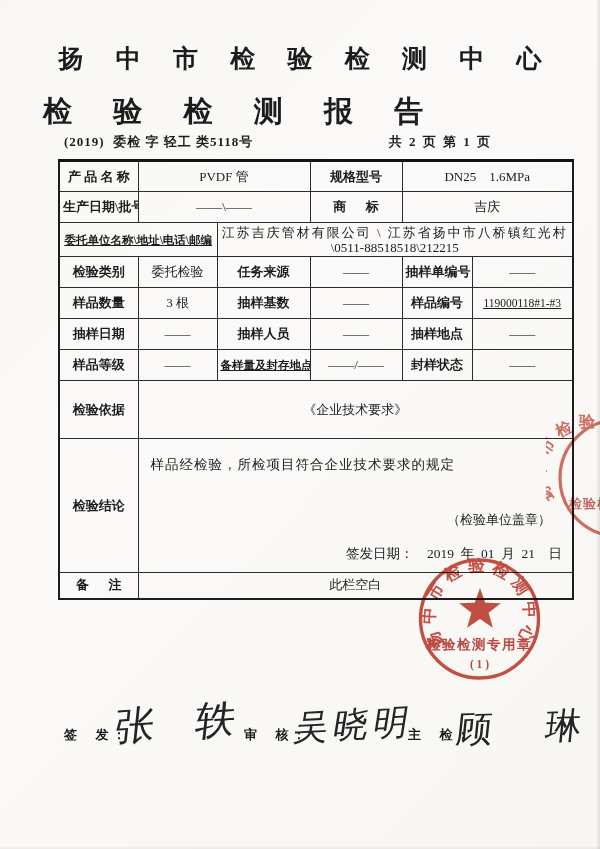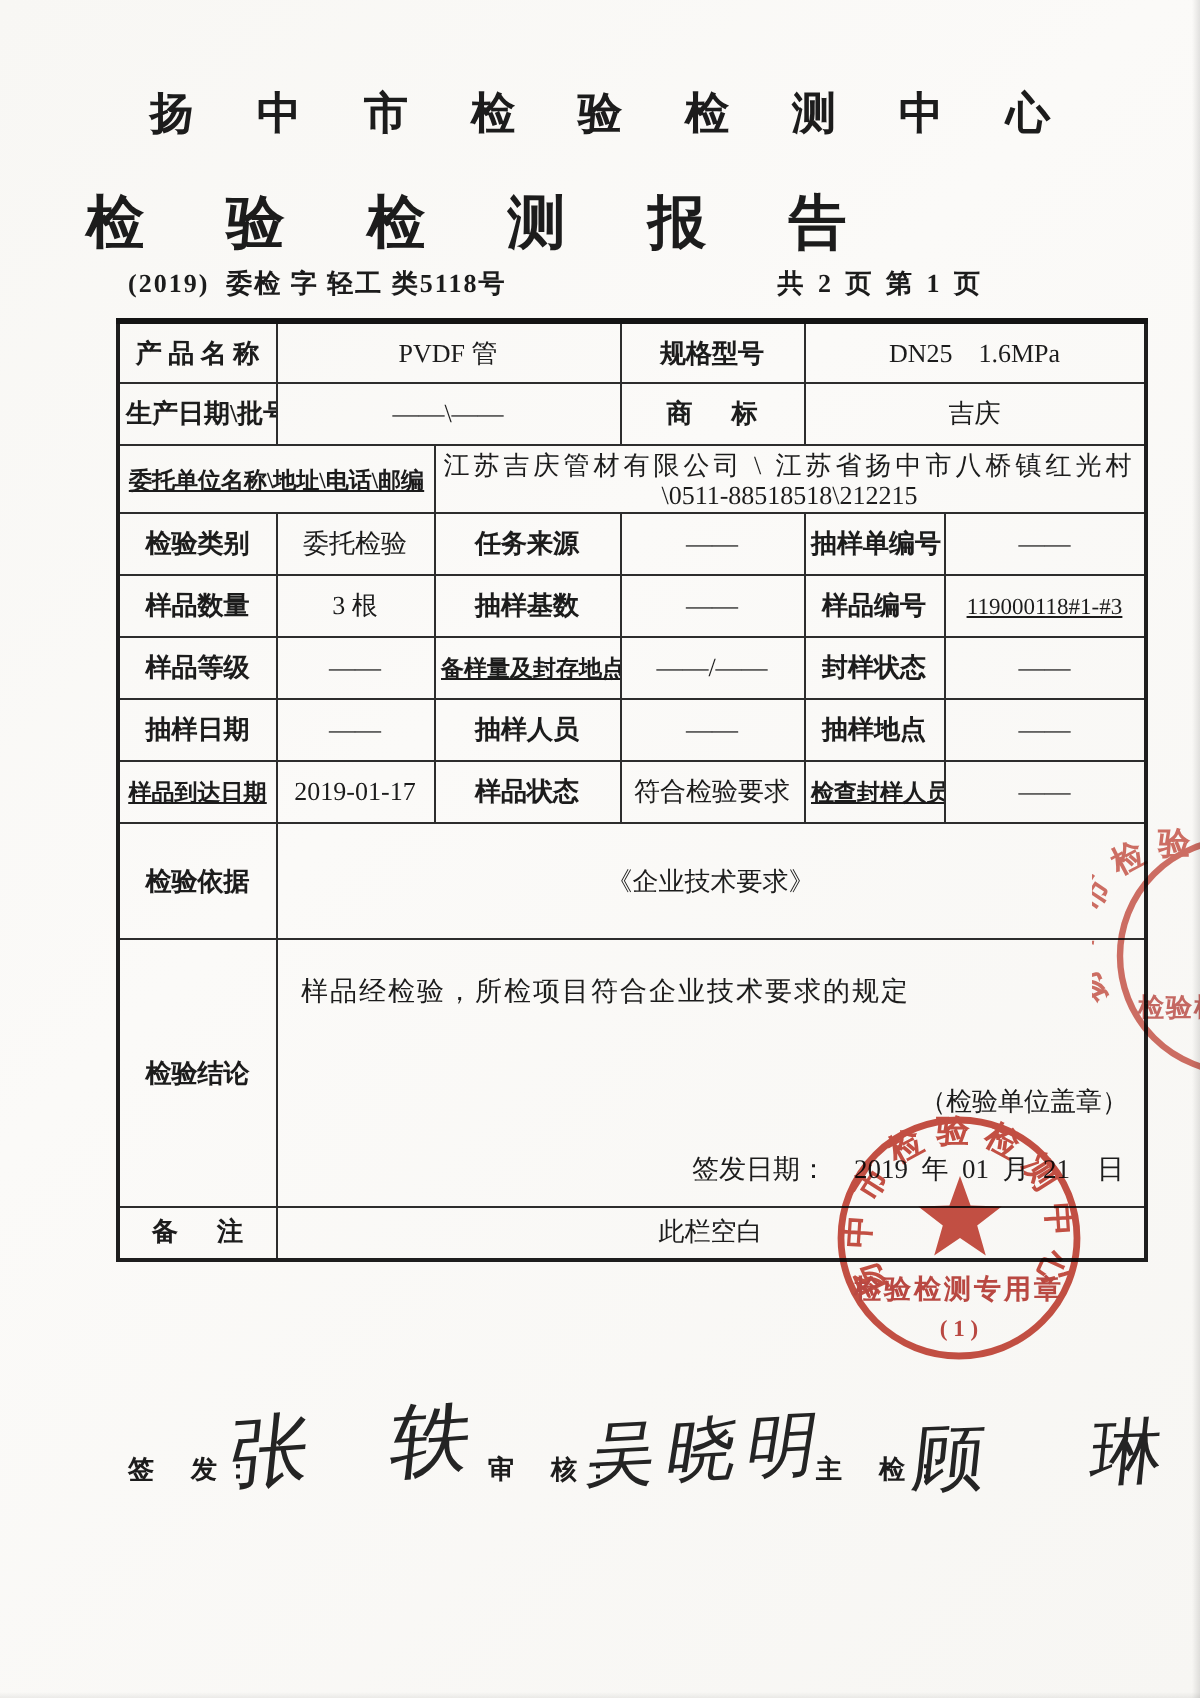--- a/index.html
+++ b/index.html
@@ -8,21 +8,21 @@
     background:linear-gradient(135deg,#f8f7f4 0%,#fbfaf8 40%,#f7f6f3 100%);
     font-family:"Liberation Serif","DejaVu Serif",serif;color:#1c1c1c;
   }
   .edge-right{position:absolute;right:0;top:0;width:4px;height:100%;
     background:linear-gradient(to right,rgba(0,0,0,0),rgba(0,0,0,.10));}
   .edge-bottom{position:absolute;left:0;bottom:0;width:100%;height:3px;
     background:linear-gradient(to bottom,rgba(0,0,0,0),rgba(0,0,0,.06));}
 
   
   .center-name{position:absolute;top:42px;left:0;width:100%;text-align:center;
-    font-size:22px;font-weight:700;letter-spacing:13px;text-indent:13px;white-space:pre;}
+    font-size:25px;font-weight:700;letter-spacing:13px;text-indent:13px;white-space:pre;}
   .report-title{position:absolute;top:92px;left:0;width:100%;
     font-size:29px;font-weight:700;letter-spacing:17px;text-indent:17px;white-space:pre;padding-left:26px;}
   .report-no{position:absolute;top:133px;left:64px;font-size:13px;font-weight:600;
     letter-spacing:1px;white-space:pre;}
   .page-info{position:absolute;top:133px;right:108px;font-size:13px;font-weight:600;
     letter-spacing:2px;white-space:pre;}
 
   
   table.form{position:absolute;left:58px;top:159px;width:514px;
     border-collapse:collapse;table-layout:fixed;
@@ -32,21 +32,21 @@
   table.form td span{white-space:pre;text-align:center;}
   td.lab{font-weight:700;}
   td.small, td.small span{font-size:11.5px;letter-spacing:0;text-decoration:underline;}
   td.left{text-align:left;padding-left:8px;}
   .addr1{display:block;letter-spacing:2px;line-height:15px;white-space:pre;}
   .addr2{display:block;line-height:15px;white-space:pre;}
   td.tall{vertical-align:middle;}
   .basis-cell{text-align:left;vertical-align:middle;padding-left:10px;}
   .concl-cell{position:relative;text-align:left;vertical-align:top;}
   .concl-text{position:absolute;top:17px;left:12px;font-size:13.5px;letter-spacing:1px;white-space:pre;}
-  .seal-note{position:absolute;top:72px;right:8px;font-size:13px;white-space:pre;}
+  .seal-note{position:absolute;top:72px;right:21px;font-size:13px;white-space:pre;}
   .issue-date{position:absolute;bottom:9px;right:10px;font-size:13.5px;white-space:pre;}
 
   
   .sig-label{position:absolute;font-size:13px;font-weight:700;white-space:pre;letter-spacing:4px;}
   .handwrite{position:absolute;font-family:"DejaVu Serif","Liberation Serif",serif;
     color:#242424;white-space:pre;transform:rotate(-4deg) skewX(-10deg);transform-origin:left bottom;}
 
   
   .stamp{position:absolute;mix-blend-mode:multiply;}
   .stamp text{font-family:"Liberation Serif","DejaVu Serif",serif;}
@@ -102,41 +102,33 @@
     </tr>
     <tr style="height:31px">
       <td class="lab"><span>样品数量</span></td>
       <td><span>3 根</span></td>
       <td class="lab"><span>抽样基数</span></td>
       <td><span>——</span></td>
       <td class="lab"><span>样品编号</span></td>
       <td class="small"><span>119000118#1-#3</span></td>
     </tr>
     <tr style="height:31px">
-      <td class="lab"><span>样品等级</span></td>
-      <td><span>——</span></td>
-      <td class="lab small"><span>备样量及封存地点</span></td>
-      <td><span>——/——</span></td>
-      <td class="lab"><span>封样状态</span></td>
-      <td><span>——</span></td>
-    </tr>
-    <tr style="height:31px">
       <td class="lab"><span>抽样日期</span></td>
       <td><span>——</span></td>
       <td class="lab"><span>抽样人员</span></td>
       <td><span>——</span></td>
       <td class="lab"><span>抽样地点</span></td>
       <td><span>——</span></td>
     </tr>
     <tr style="height:31px">
-      <td class="lab small"><span>样品到达日期</span></td>
-      <td><span>2019-01-17</span></td>
-      <td class="lab"><span>样品状态</span></td>
-      <td><span>符合检验要求</span></td>
-      <td class="lab small"><span>检查封样人员</span></td>
+      <td class="lab"><span>样品等级</span></td>
+      <td><span>——</span></td>
+      <td class="lab small"><span>备样量及封存地点</span></td>
+      <td><span>——/——</span></td>
+      <td class="lab"><span>封样状态</span></td>
       <td><span>——</span></td>
     </tr>
     <tr style="height:58px">
       <td class="lab tall"><span>检验依据</span></td>
       <td colspan="5" class="basis-cell"><span>《企业技术要求》</span></td>
     </tr>
     <tr style="height:134px">
       <td class="lab tall"><span>检验结论</span></td>
       <td colspan="5" class="concl-cell">
         <span class="concl-text">样品经检验，所检项目符合企业技术要求的规定</span>

